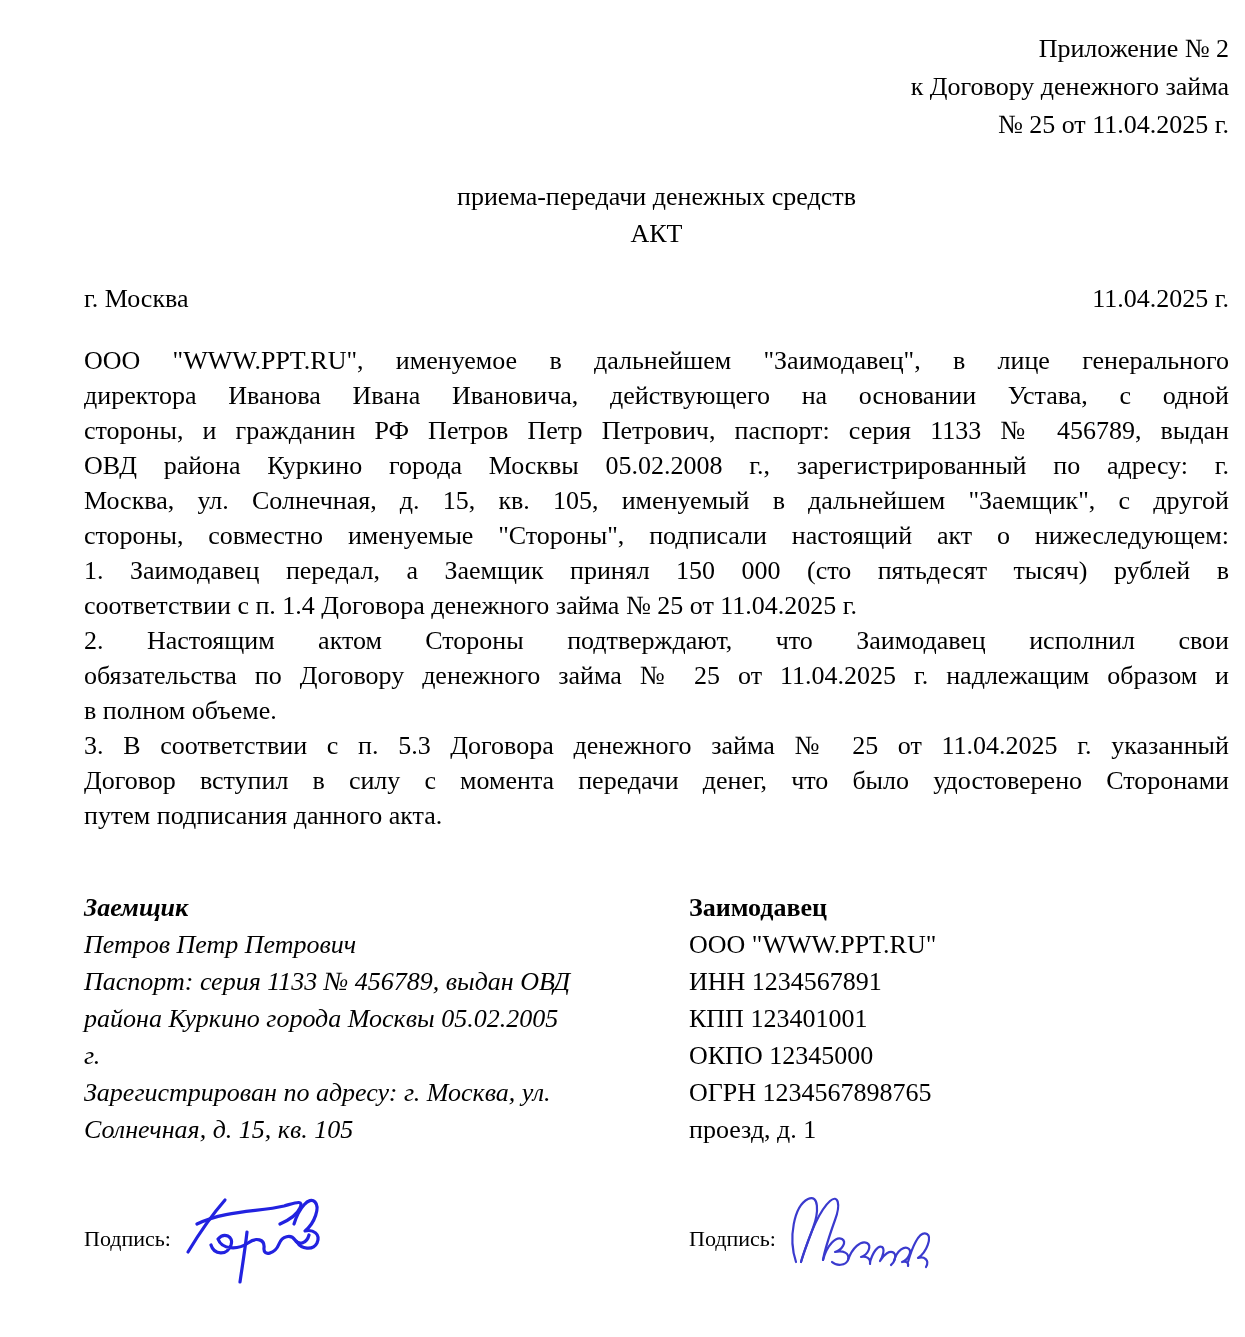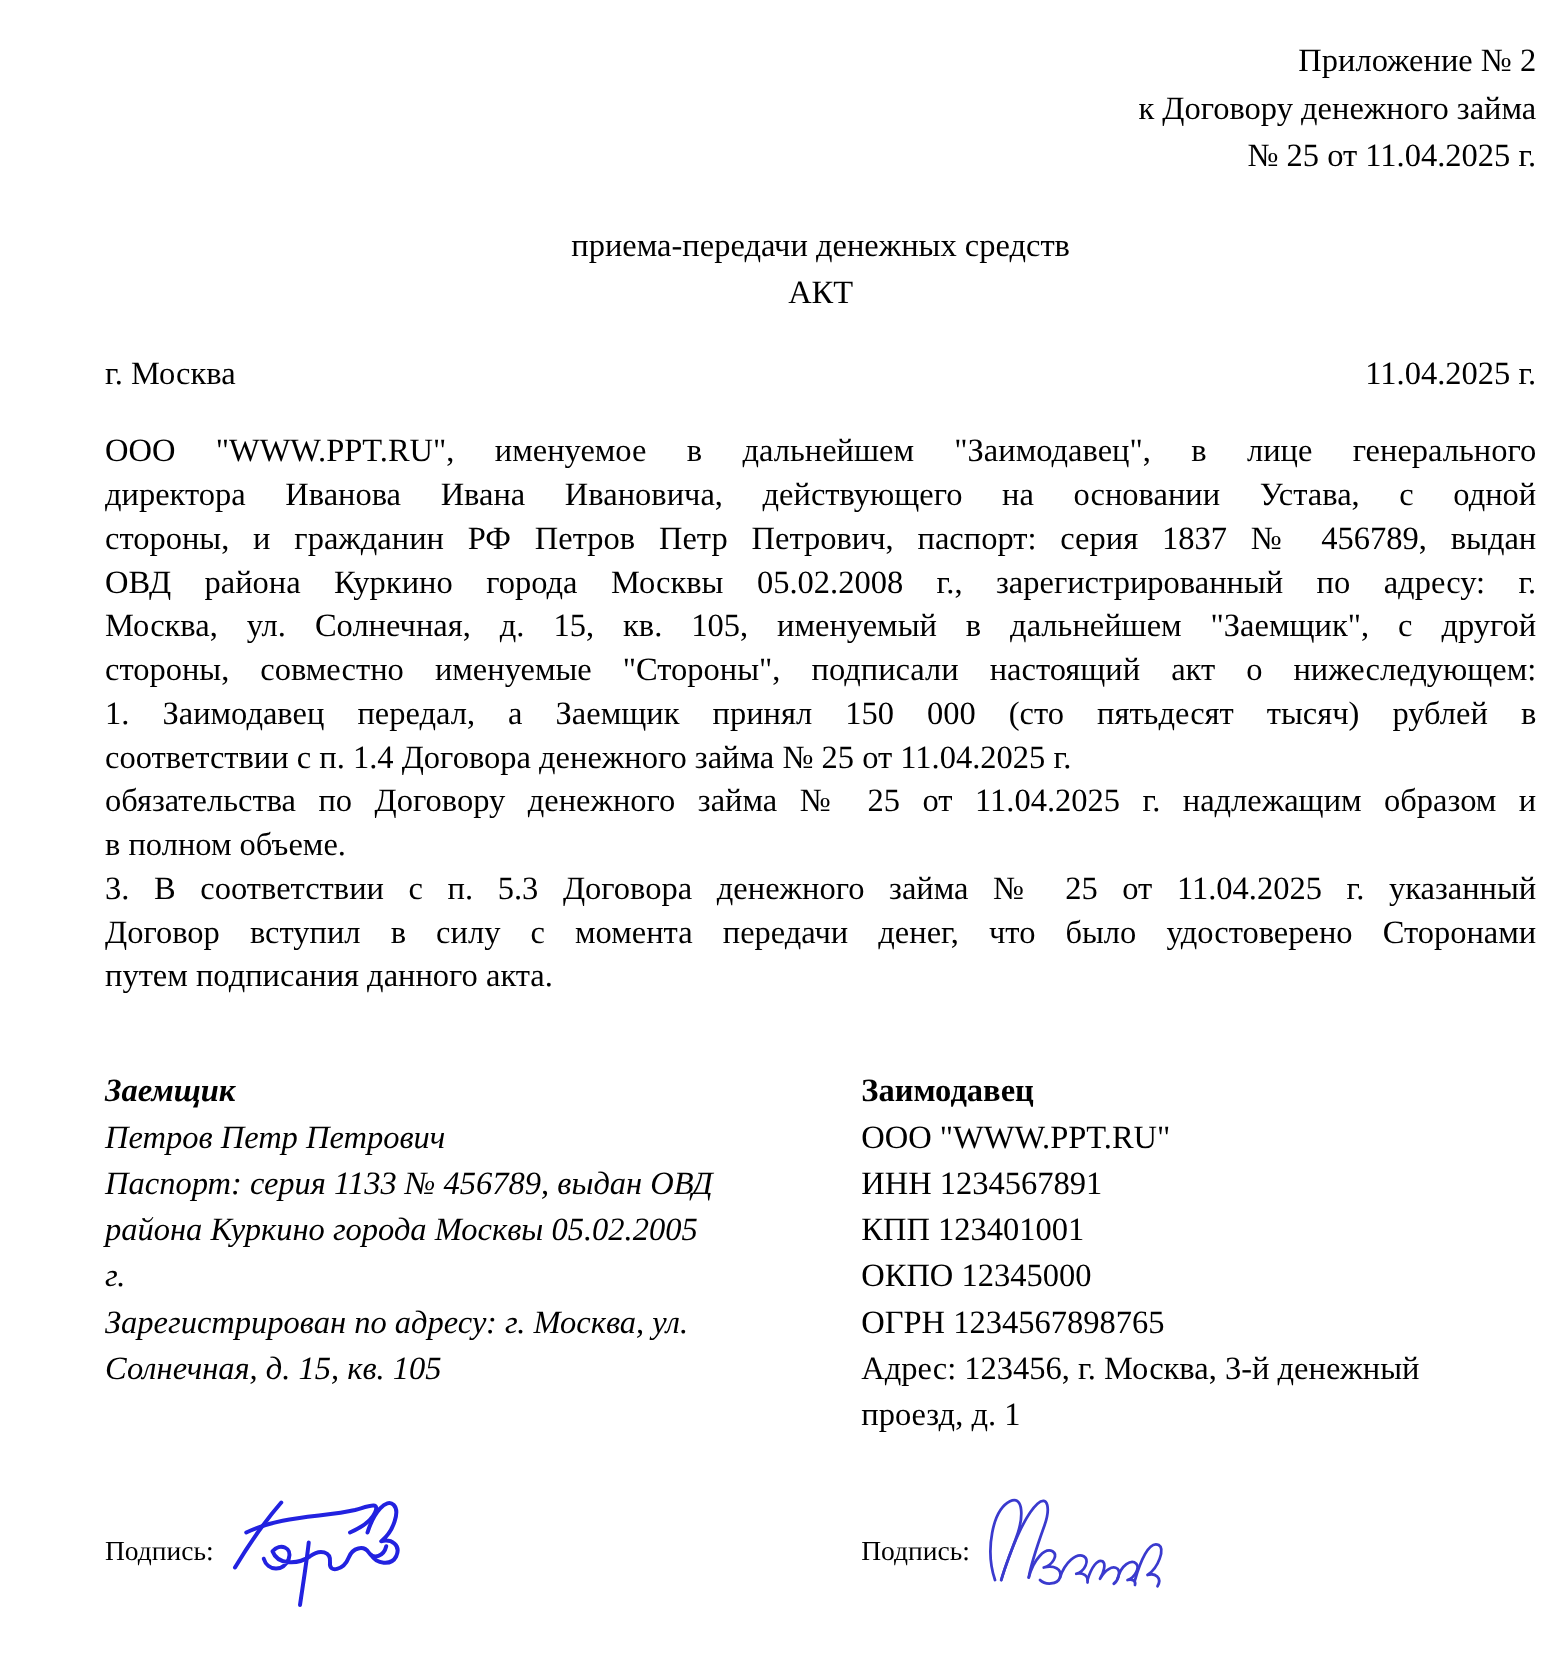--- a/index.html
+++ b/index.html
@@ -51,30 +51,31 @@
 
   <div class="meta-row">
     <span>г. Москва</span>
     <span>11.04.2025 г.</span>
   </div>
 
   <div class="doc-body">
     <div>
       <div class="jl">ООО "WWW.PPT.RU", именуемое в дальнейшем "Заимодавец", в лице генерального</div>
       <div class="jl">директора Иванова Ивана Ивановича, действующего на основании Устава, с одной</div>
-      <div class="jl">стороны, и гражданин РФ Петров Петр Петрович, паспорт: серия 1837 № 456789, выдан</div>
+      <div class="jl">стороны, и гражданин РФ Петров Петр Петрович, паспорт: серия 1133 № 456789, выдан</div>
       <div class="jl">ОВД района Куркино города Москвы 05.02.2008 г., зарегистрированный по адресу: г.</div>
       <div class="jl">Москва, ул. Солнечная, д. 15, кв. 105, именуемый в дальнейшем "Заемщик", с другой</div>
       <div class="jl">стороны, совместно именуемые "Стороны", подписали настоящий акт о нижеследующем:</div>
     </div>
     <div>
       <div class="jl">1. Заимодавец передал, а Заемщик принял 150 000 (сто пятьдесят тысяч) рублей в</div>
       <div class="ll">соответствии с п. 1.4 Договора денежного займа № 25 от 11.04.2025 г.</div>
     </div>
     <div>
+      <div class="jl">2. Настоящим актом Стороны подтверждают, что Заимодавец исполнил свои</div>
       <div class="jl">обязательства по Договору денежного займа № 25 от 11.04.2025 г. надлежащим образом и</div>
       <div class="ll">в полном объеме.</div>
     </div>
     <div>
       <div class="jl">3. В соответствии с п. 5.3 Договора денежного займа № 25 от 11.04.2025 г. указанный</div>
       <div class="jl">Договор вступил в силу с момента передачи денег, что было удостоверено Сторонами</div>
       <div class="ll">путем подписания данного акта.</div>
     </div>
   </div>
 
@@ -88,21 +89,20 @@
       <div>Зарегистрирован по адресу: г. Москва, ул.</div>
       <div>Солнечная, д. 15, кв. 105</div>
     </div>
     <div class="col-right">
       <div class="col-heading">Заимодавец</div>
       <div>ООО "WWW.PPT.RU"</div>
       <div>ИНН 1234567891</div>
       <div>КПП 123401001</div>
       <div>ОКПО 12345000</div>
       <div>ОГРН 1234567898765</div>
-      <div>Адрес: 123456, г. Москва, 3-й денежный</div>
       <div>проезд, д. 1</div>
     </div>
   </div>
 
   <div class="signatures">
     <div class="sig-block left">
       <span class="sig-label">Подпись:</span>
       <span class="sig-art" aria-label="Петров">
         <svg width="158" height="96" viewBox="0 0 158 96" xmlns="http://www.w3.org/2000/svg">
           <g stroke-width="3.2" stroke="#2222e0">

